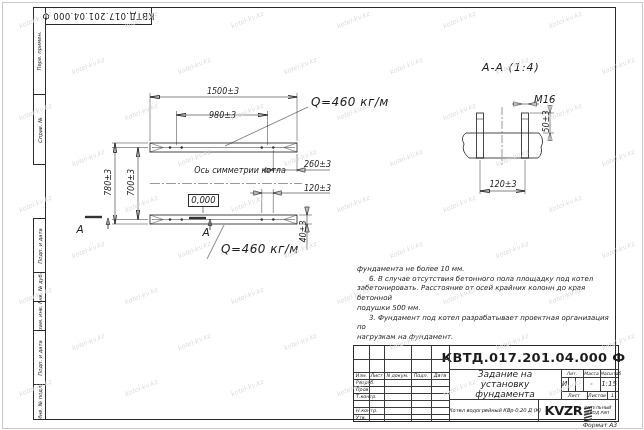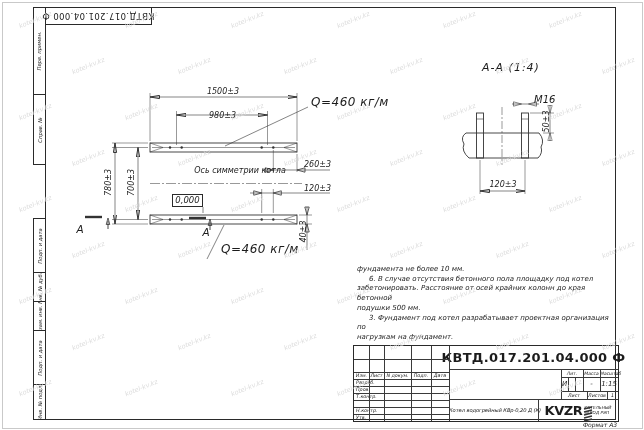--- a/index.html
+++ b/index.html
@@ -22,21 +22,21 @@
       white-space:nowrap;pointer-events:none;}
   .notes{left:357px;top:265px;width:262px;font-size:7px;font-style:italic;line-height:9.7px;}
   .notes .ind{text-indent:12px;}
   .tblock{left:353px;top:345px;width:264px;height:75px;border:1.5px solid #2a2a2a;box-sizing:content-box;}
   .tblock .gl{position:absolute;background:#3a3a3a;}
   .tb-lbl{position:absolute;font-size:4.8px;font-style:italic;white-space:nowrap;}
   .tb-doc{position:absolute;left:95px;top:0;width:169px;height:23px;display:flex;align-items:center;
           justify-content:center;font-size:13px;font-weight:600;letter-spacing:.3px;white-space:nowrap;}
   .tb-title{position:absolute;left:95px;top:23px;width:112px;height:30px;display:flex;flex-direction:column;
           align-items:center;justify-content:center;font-size:9px;font-style:italic;line-height:10px;}
-  .lvl-box{left:172px;top:194px;width:31px;height:13px;border:1px solid #2a2a2a;box-sizing:border-box;
+  .lvl-box{left:188px;top:194px;width:31px;height:13px;border:1px solid #2a2a2a;box-sizing:border-box;
           font-size:8.5px;font-style:italic;text-align:center;line-height:11px;}
   .brand{position:absolute;left:184px;top:53px;width:80px;height:22px;display:flex;align-items:center;
          justify-content:center;gap:2px;}
   .brand-name{font-size:13px;font-weight:800;letter-spacing:-0.5px;}
   .brand-sub{font-size:4.2px;line-height:5px;font-style:italic;}
   svg{position:absolute;left:45px;top:7px;}
   line,path,rect.st{stroke:#333;fill:none;}
 </style>
 </head>
 <body>
@@ -224,20 +224,25 @@
     <div class="tb-lbl" style="left:30px;top:27px;width:27px;text-align:center;">N докум.</div>
     <div class="tb-lbl" style="left:57px;top:27px;width:20px;text-align:center;">Подп.</div>
     <div class="tb-lbl" style="left:77px;top:27px;width:18px;text-align:center;">Дата</div>
     <div class="tb-lbl" style="left:2px;top:34px;">Разраб.</div>
     <div class="tb-lbl" style="left:2px;top:41px;">Пров.</div>
     <div class="tb-lbl" style="left:2px;top:48px;">Т.контр.</div>
     <div class="tb-lbl" style="left:2px;top:62px;">Н.контр.</div>
     <div class="tb-lbl" style="left:2px;top:69px;">Утв.</div>
 
     <div class="tb-doc">КВТД.017.201.04.000 Ф</div>
+    <div class="tb-title">
+      <span>Задание на</span>
+      <span>установку</span>
+      <span>фундамента</span>
+    </div>
 
     <div class="tb-lbl" style="left:207px;top:24.5px;width:22px;text-align:center;font-size:4.5px;">Лит.</div>
     <div class="tb-lbl" style="left:229px;top:24.5px;width:17px;text-align:center;font-size:4.5px;">Масса</div>
     <div class="tb-lbl" style="left:246px;top:24.5px;width:18px;text-align:center;font-size:4.5px;">Масштаб</div>
     <div class="tb-lbl" style="left:207px;top:34px;width:7px;text-align:center;font-size:7px;">И</div>
     <div class="tb-lbl" style="left:229px;top:34px;width:17px;text-align:center;font-size:7px;">-</div>
     <div class="tb-lbl" style="left:246px;top:34px;width:18px;text-align:center;font-size:7px;">1:15</div>
     <div class="tb-lbl" style="left:207px;top:46.5px;width:26px;text-align:center;">Лист</div>
     <div class="tb-lbl" style="left:233px;top:46.5px;width:20px;text-align:center;">Листов</div>
     <div class="tb-lbl" style="left:253px;top:46.5px;width:11px;text-align:center;">1</div>

